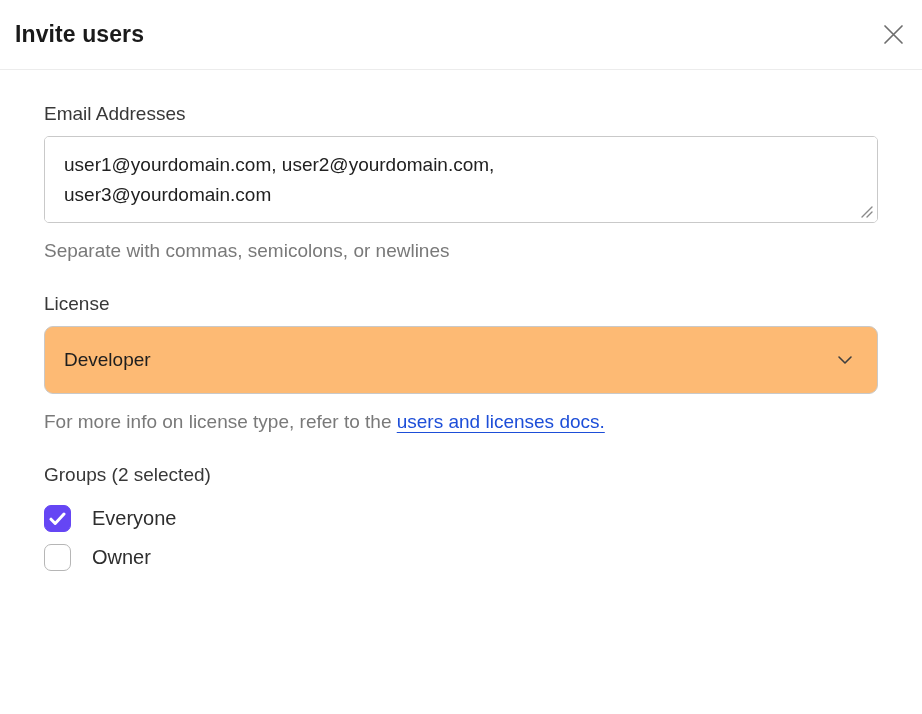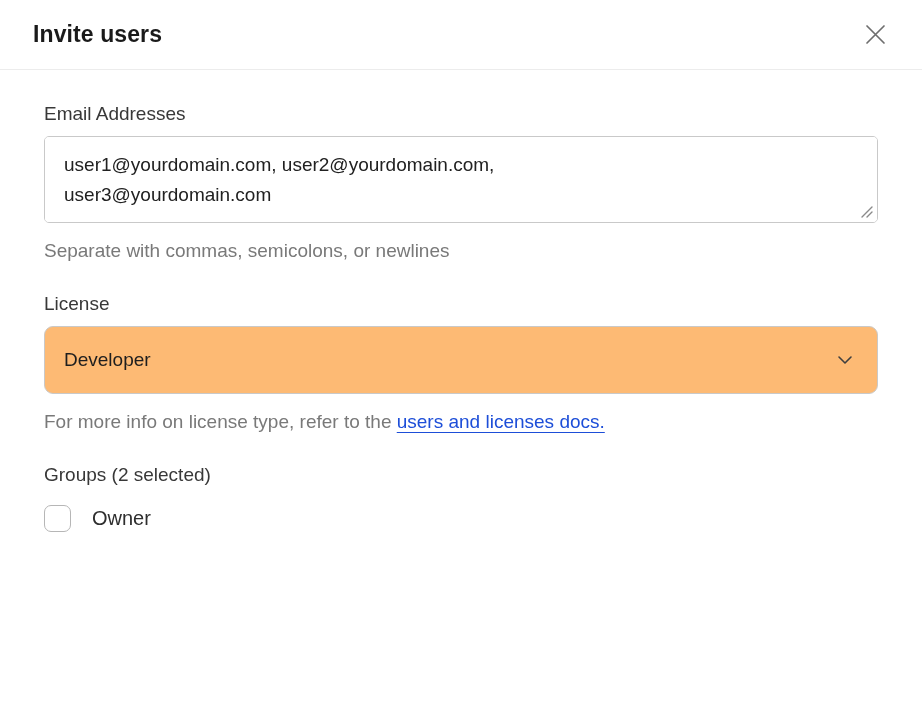--- a/index.html
+++ b/index.html
@@ -10,21 +10,21 @@
     color: #212121;
   }
   .modal { width: 100%; height: 100%; background: #fff; }
 
   
   .modal-header {
     height: 70px;
     display: flex;
     align-items: center;
     justify-content: space-between;
-    padding: 0 33px;
+    padding: 0 15px;
     border-bottom: 1px solid #ececec;
   }
   .modal-title {
     font-size: 23px;
     font-weight: 700;
     color: #1a1a1a;
     letter-spacing: 0.1px;
   }
   .close-btn {
     background: none;
@@ -183,20 +183,30 @@
             <path d="M2 2 L8 8 L14 2" fill="none" stroke="#3f3f3f" stroke-width="1.6" stroke-linecap="round" stroke-linejoin="round"></path>
           </svg>
         </span>
       </div>
       <div class="helper-text"><span>For more info on license type, refer to the </span><a class="helper-link">users and licenses docs.</a></div>
     </div>
 
     <div class="groups-section">
       <div class="groups-label">Groups (2 selected)</div>
 
+      <div class="group-row">
+        <span class="checkbox checked">
+          <span class="check-glyph" style="display:flex;">
+            <svg width="17" height="14" viewBox="0 0 17 14">
+              <path d="M2 7.2 L6.2 11.5 L15 2" fill="none" stroke="#ffffff" stroke-width="3" stroke-linecap="round" stroke-linejoin="round"></path>
+            </svg>
+          </span>
+        </span>
+        <span class="group-label">Everyone</span>
+      </div>
 
 
       <div class="group-row">
         <span class="checkbox">
           <span class="check-glyph" style="display:flex;">
             <svg width="17" height="14" viewBox="0 0 17 14">
               <path d="M2 7.2 L6.2 11.5 L15 2" fill="none" stroke="#ffffff" stroke-width="3" stroke-linecap="round" stroke-linejoin="round"></path>
             </svg>
           </span>
         </span>

